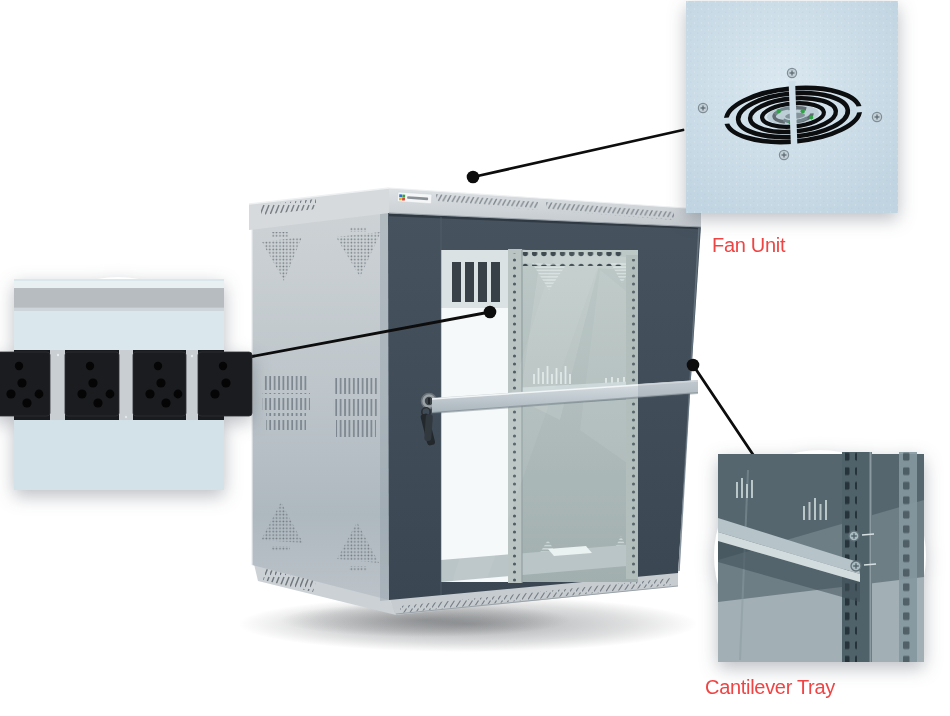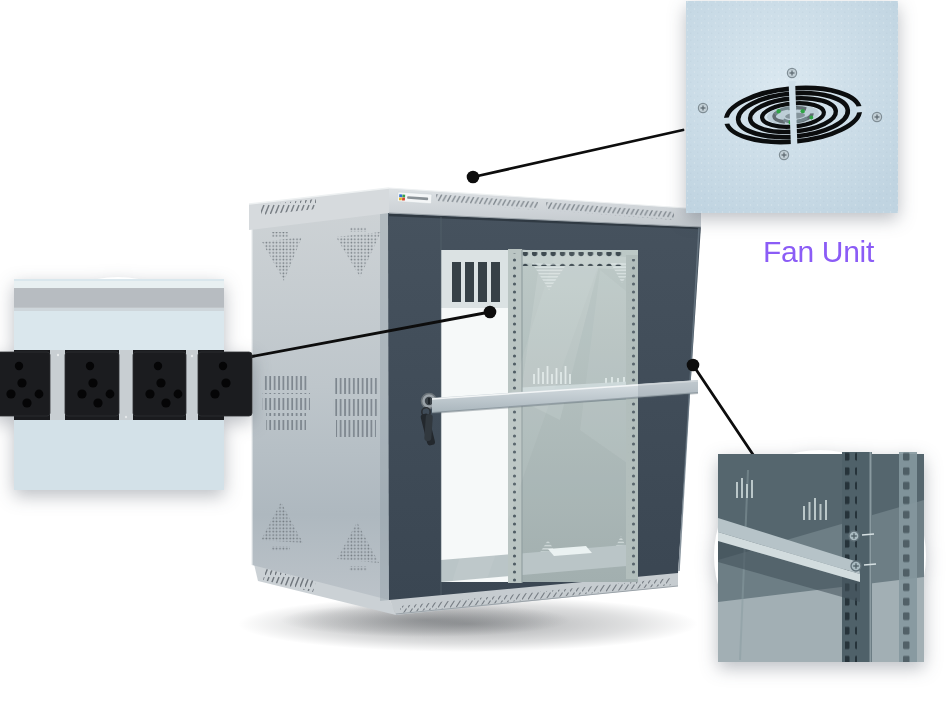--- a/index.html
+++ b/index.html
@@ -2,22 +2,22 @@
 <html><head>
 <meta charset="utf-8">
 <style>
   html,body{margin:0;padding:0;background:#ffffff;}
   .stage{
     position:relative;width:950px;height:716px;background:#ffffff;
     overflow:hidden;font-family:"Liberation Sans",sans-serif;
   }
   .stage svg{position:absolute;left:0;top:0;}
   .label{
-    position:absolute;color:#8b5cf6;font-size:30px;line-height:1.25;
-    text-align:right;letter-spacing:-0.3px;font-weight:400;
+    position:absolute;color:#ef4444;font-size:20px;line-height:1.25;
+    text-align:left;letter-spacing:-0.3px;font-weight:400;
   }
   .label-fan{left:712px;top:233px;width:162px;}
   .label-pdu{left:2px;top:503px;width:220px;}
   .label-tray{left:705px;top:675px;width:226px;}
   .callout{filter:drop-shadow(0 6px 9px rgba(30,40,55,.30));}
 </style>
 </head>
 <body>
 
 <div class="stage">
@@ -394,14 +394,15 @@
               <line x1="0" y1="-2.8" x2="0" y2="2.8" stroke="#4e5e65" stroke-width="1.3"></line>
             </g>
         <line x1="862" y1="535" x2="874" y2="534" stroke="#d6e0e2" stroke-width="1.5"></line>
         <line x1="864" y1="565" x2="876" y2="564" stroke="#d6e0e2" stroke-width="1.5"></line>
       </g>
     </g>
   </g>
 </svg>
 
 <div class="label label-fan">Fan Unit</div>
+<div class="label label-tray">Cantilever Tray</div>
 
 </div>
 
 </body></html>

